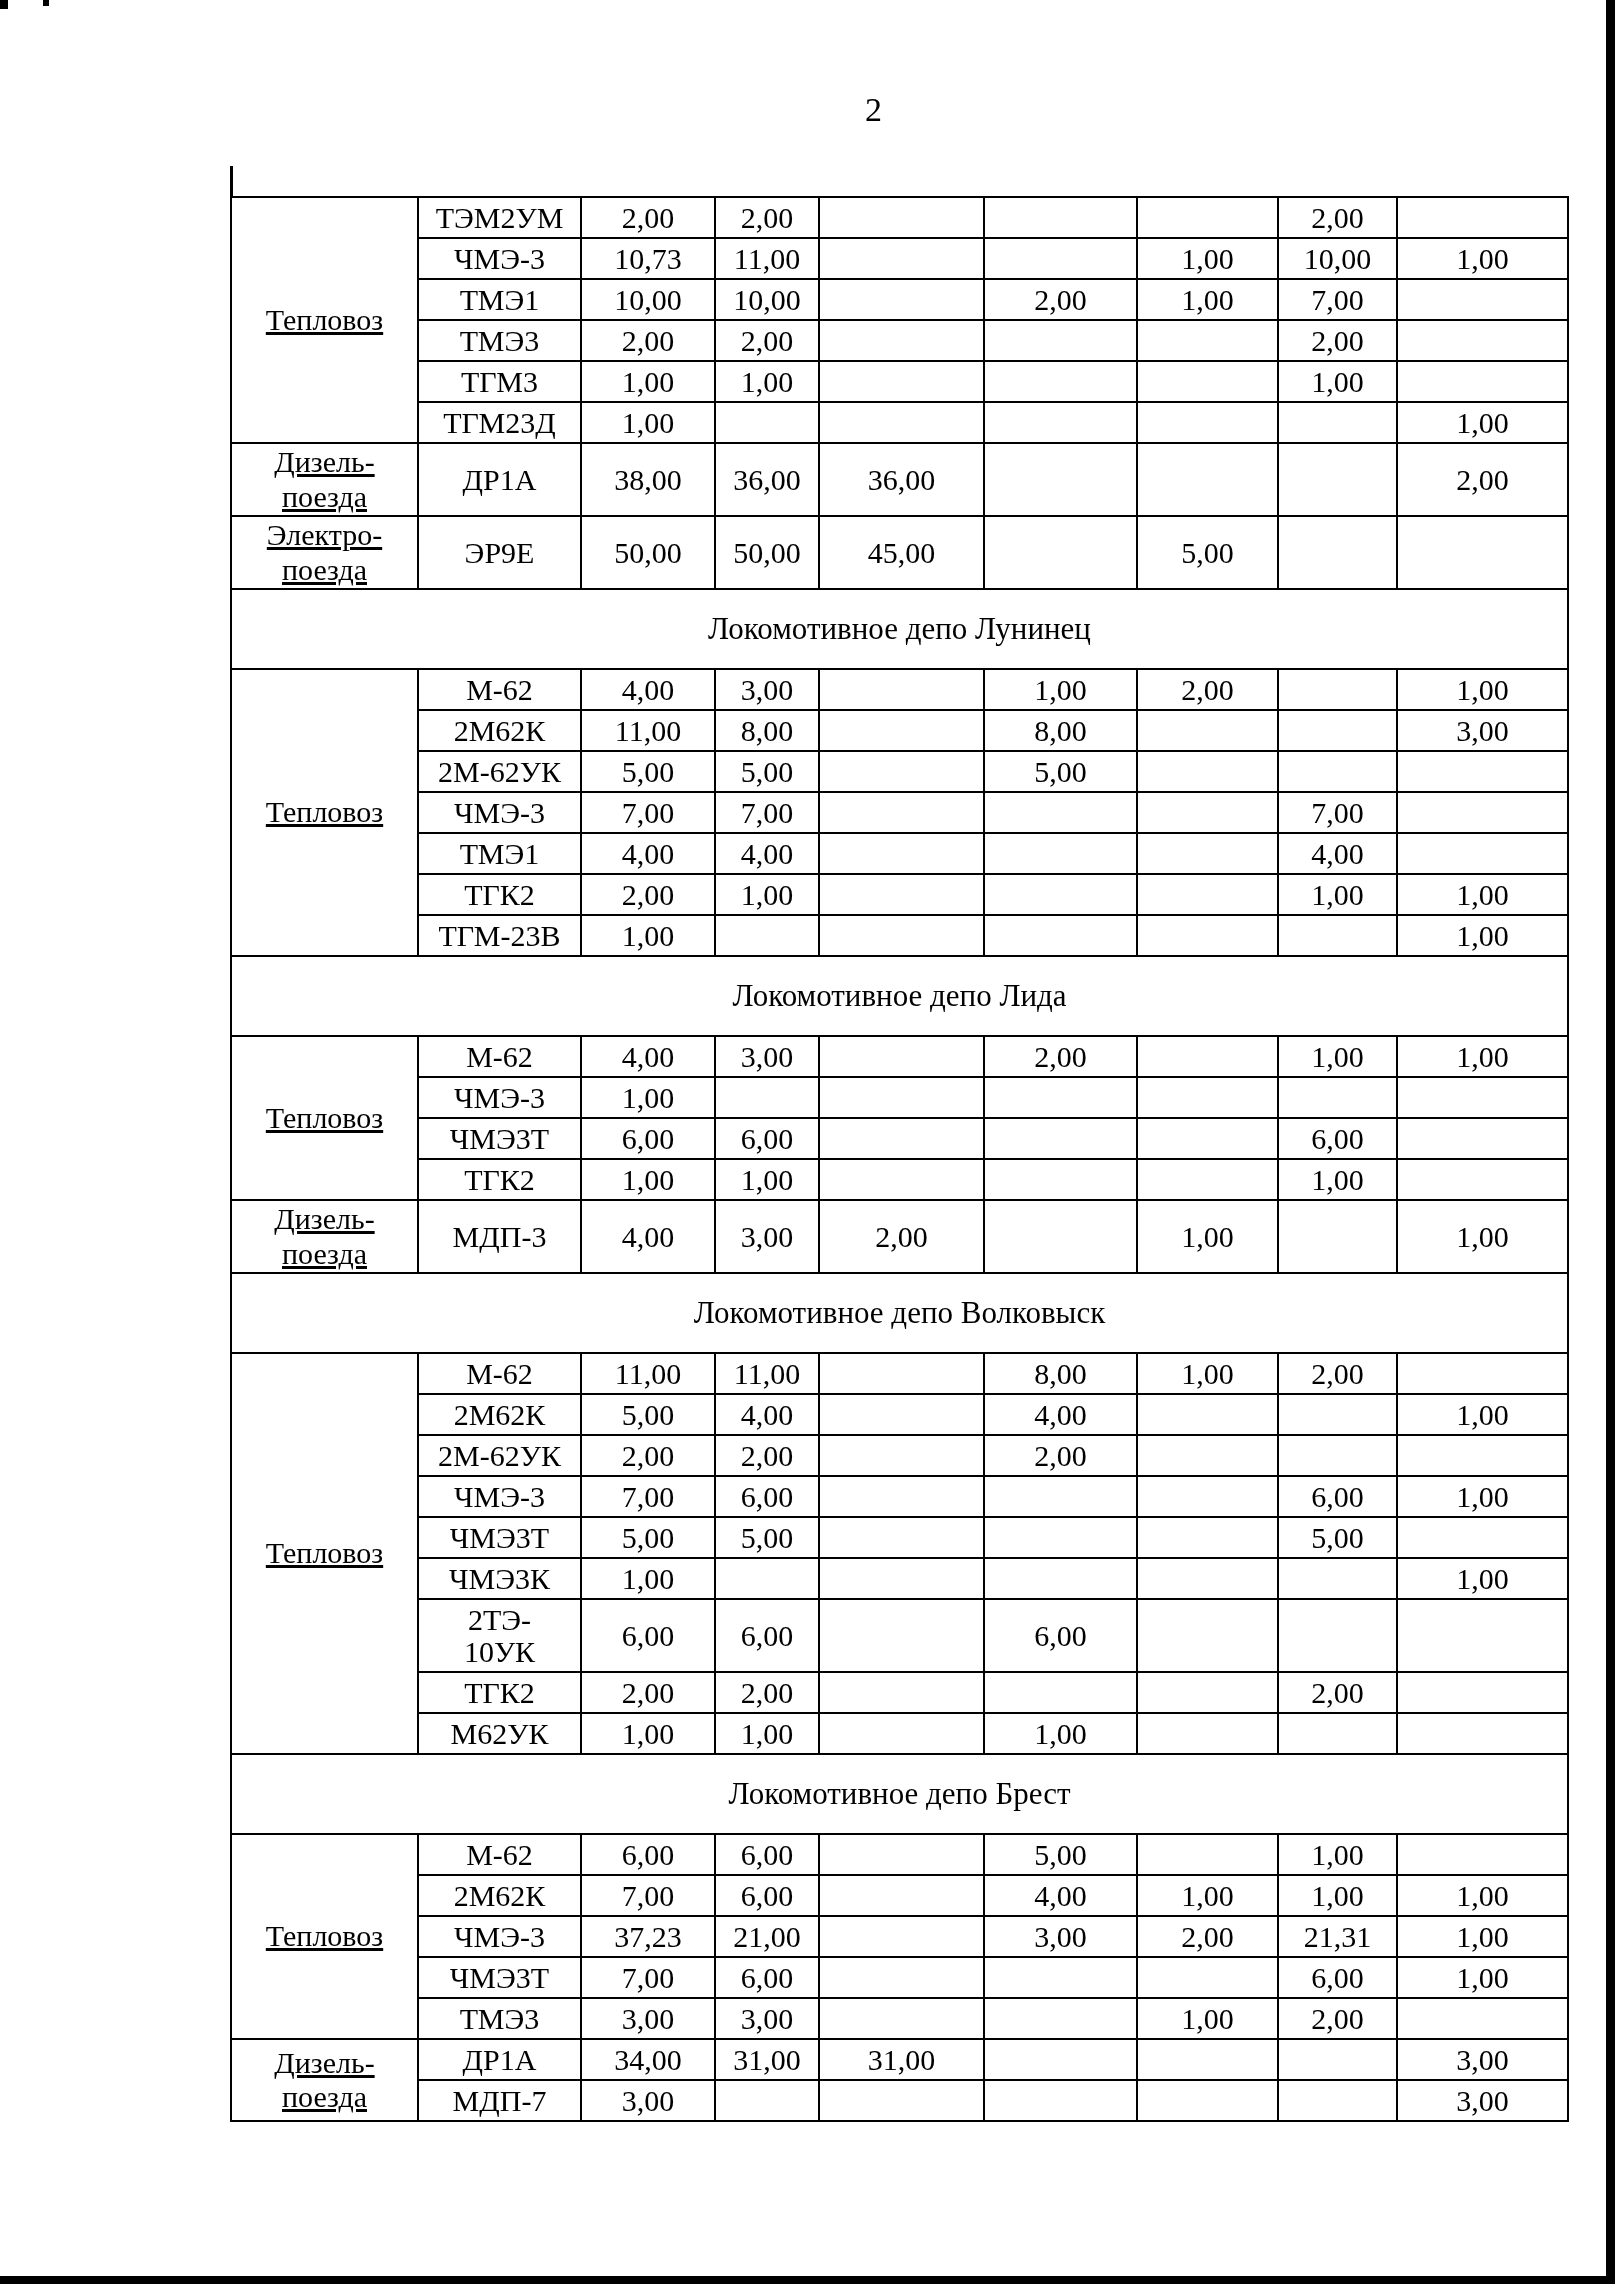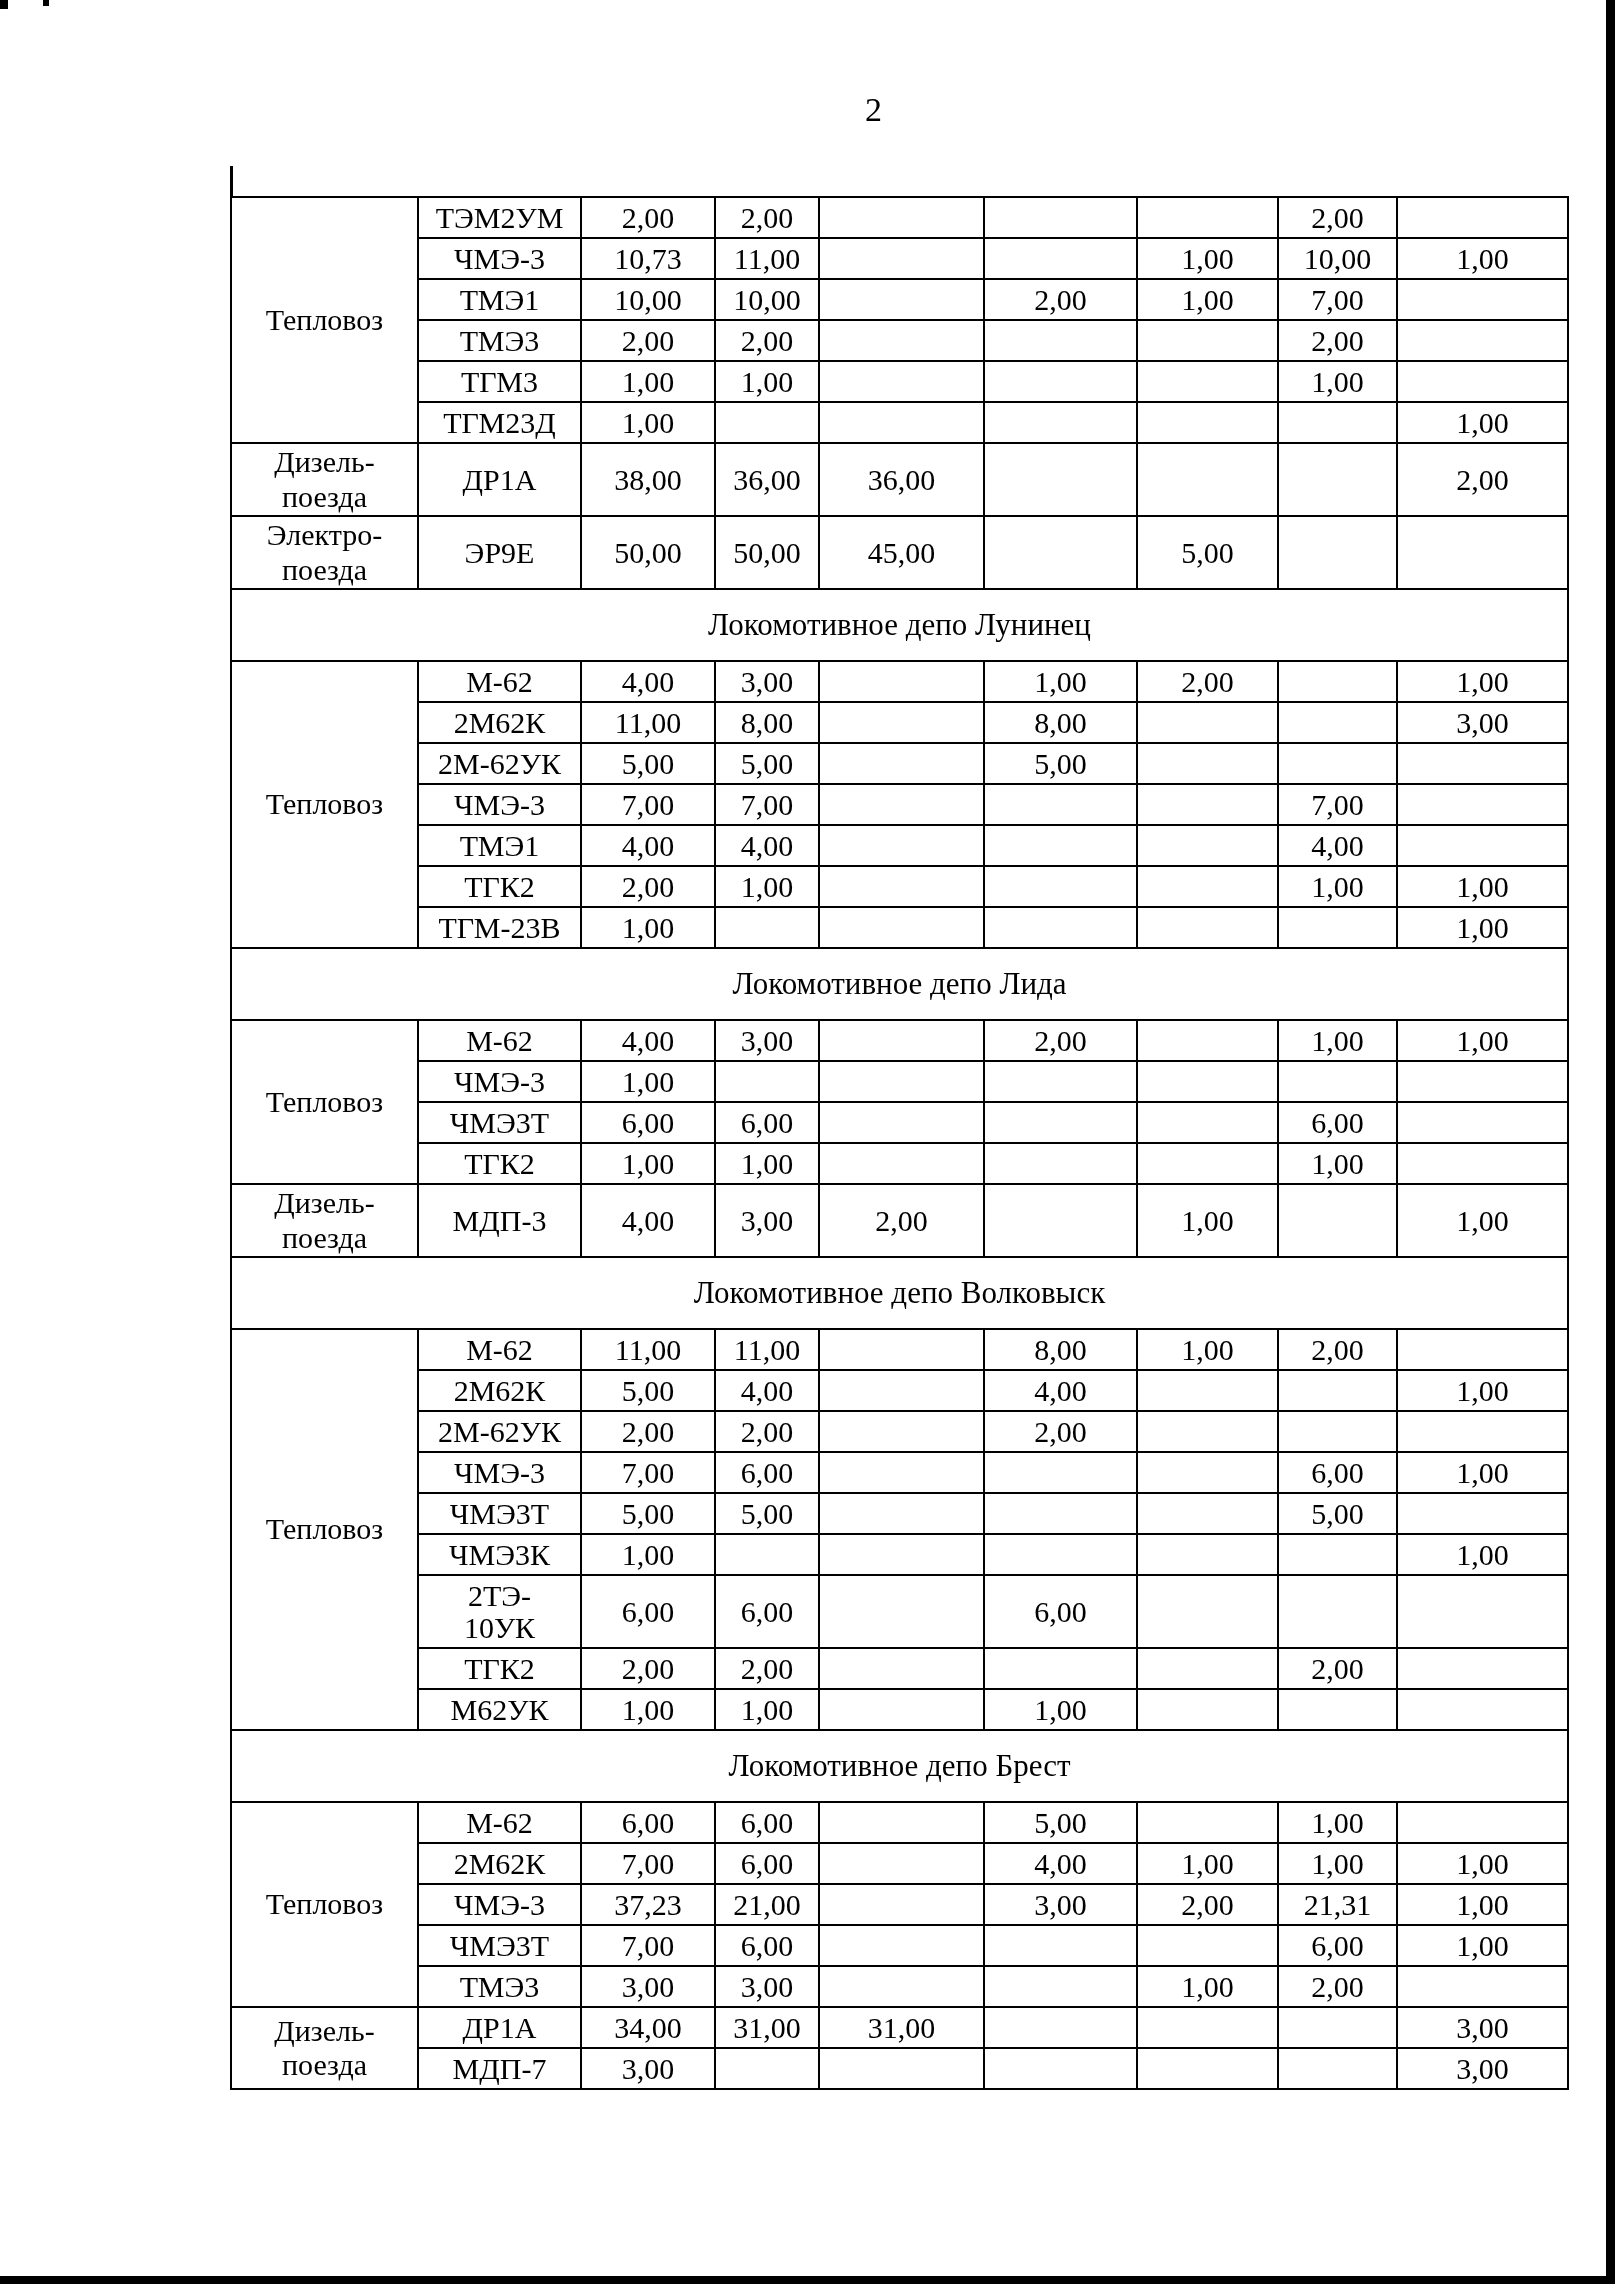--- a/index.html
+++ b/index.html
@@ -16,23 +16,23 @@
   table.depot{
     border-collapse:collapse;table-layout:fixed;width:1336px;
     border:2.6px solid #000;
   }
   table.depot td{
     border:2px solid #000;vertical-align:middle;text-align:center;
     font-size:30px;padding:0;overflow:hidden;
   }
   tr.data-row{height:41px;}
   tr.tall-row{height:73px;}
-  tr.section-header-row{height:72px;}
+  tr.section-header-row{height:80px;}
   tr.section-header-row td{border-left:2px solid #000;border-right:2px solid #000;font-size:31px;}
-  td.category-cell{white-space:pre-line;line-height:1.15;}
+  td.category-cell{white-space:pre-line;line-height:1.15;text-decoration:underline;}
   td.model-cell{white-space:pre-line;line-height:1.05;margin-top:48px;}
   
   .right-strip{position:absolute;top:0;left:1606px;width:9.8px;height:2284px;background:#000;}
   .bottom-bar{position:absolute;top:2276px;left:0;width:1616px;height:8.5px;background:#000;}
   .corner-mark{position:absolute;top:0;left:0;width:7.8px;height:9px;background:#000;}
   .corner-tick{position:absolute;top:0;left:43px;width:5.9px;height:5.9px;background:#000;}
   .left-border-stub{position:absolute;top:166px;left:230px;width:2.6px;height:31px;background:#000;}
 </style>
 </head>
 <body>

